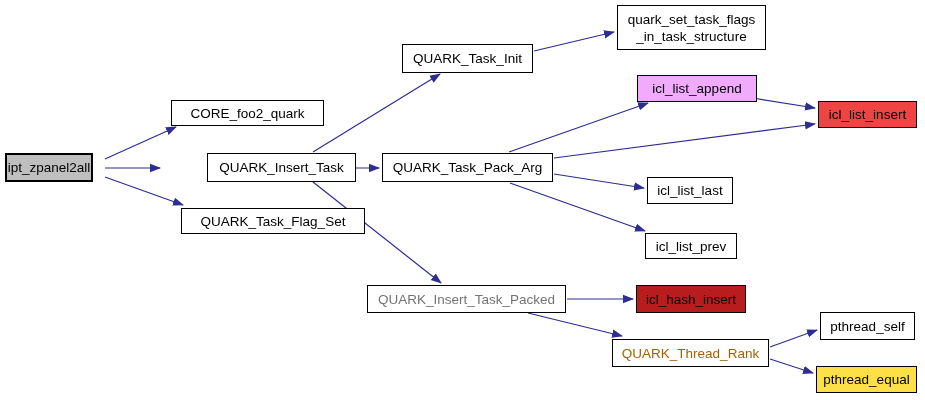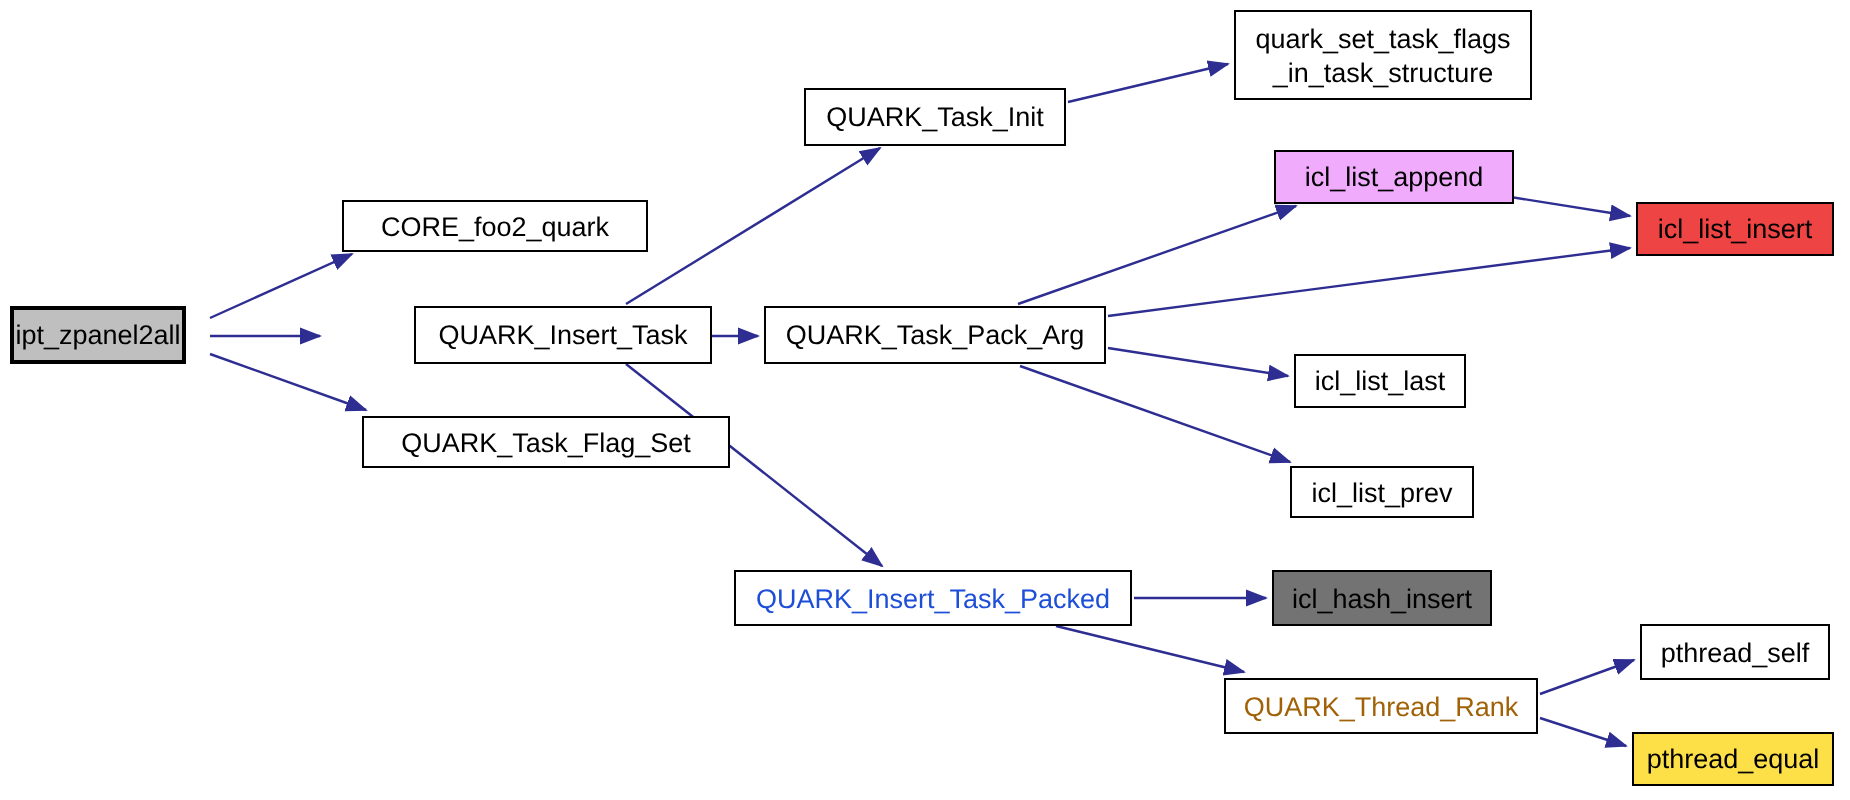--- a/index.html
+++ b/index.html
@@ -103,24 +103,24 @@
       </div>
       <div class="node" style="left: 818px; top: 101px; width: 99px; height: 27px; background: #ef4444; border: 1px solid rgb(0, 0, 0); color: rgb(0, 0, 0);">
         <span>icl_list_insert</span>
       </div>
       <div class="node" style="left: 647px; top: 177px; width: 86px; height: 27px; background: rgb(255, 255, 255); border: 1px solid rgb(0, 0, 0); color: rgb(0, 0, 0);">
         <span>icl_list_last</span>
       </div>
       <div class="node" style="left: 645px; top: 233px; width: 92px; height: 26px; background: rgb(255, 255, 255); border: 1px solid rgb(0, 0, 0); color: rgb(0, 0, 0);">
         <span>icl_list_prev</span>
       </div>
-      <div class="node" style="left: 367px; top: 285px; width: 199px; height: 28px; background: rgb(255, 255, 255); border: 1px solid rgb(0, 0, 0); color: #1d4ed8;">
+      <div class="node" style="left: 367px; top: 285px; width: 199px; height: 28px; background: rgb(255, 255, 255); border: 1px solid rgb(0, 0, 0); color: #737373;">
         <span>QUARK_Insert_Task_Packed</span>
       </div>
-      <div class="node" style="left: 636px; top: 285px; width: 110px; height: 28px; background: #737373; border: 1px solid rgb(0, 0, 0); color: rgb(0, 0, 0);">
+      <div class="node" style="left: 636px; top: 285px; width: 110px; height: 28px; background: #b91c1c; border: 1px solid rgb(0, 0, 0); color: rgb(0, 0, 0);">
         <span>icl_hash_insert</span>
       </div>
       <div class="node" style="left: 612px; top: 339px; width: 157px; height: 28px; background: rgb(255, 255, 255); border: 1px solid rgb(0, 0, 0); color: #a16207;">
         <span>QUARK_Thread_Rank</span>
       </div>
       <div class="node" style="left: 820px; top: 312px; width: 95px; height: 28px; background: rgb(255, 255, 255); border: 1px solid rgb(0, 0, 0); color: rgb(0, 0, 0);">
         <span>pthread_self</span>
       </div>
       <div class="node" style="left: 816px; top: 366px; width: 101px; height: 27px; background: #fde047; border: 1px solid rgb(0, 0, 0); color: rgb(0, 0, 0);">
         <span>pthread_equal</span>

